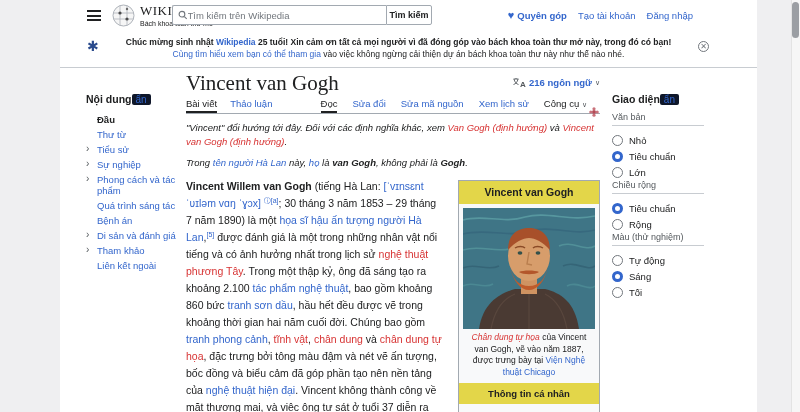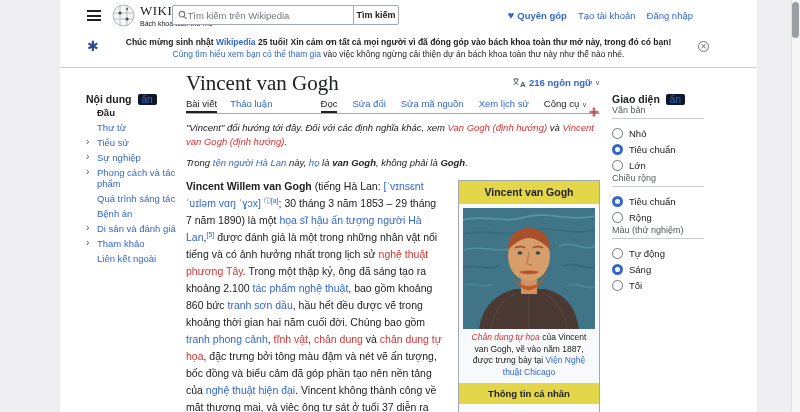--- a/index.html
+++ b/index.html
@@ -8,42 +8,42 @@
   .page { position:absolute; left:60px; top:0; width:697px; height:412px; background:#fff; }
 
   
   .hdr { position:absolute; left:0; top:0; width:100%; height:31px; }
   .burger { position:absolute; left:27px; top:10px; width:14px; height:11px; cursor:pointer; }
   .burger i { display:block; height:2px; background:#202122; margin-bottom:2.5px; }
   .logo { position:absolute; left:52px; top:3px; display:flex; align-items:center; cursor:pointer; }
   .logo-words { margin-left:5px; }
   .logo-title { font-family:"Liberation Serif","DejaVu Serif",serif; font-size:13px; letter-spacing:.5px; color:#202122; }
   .logo-tag { font-size:7px; color:#202122; margin-top:1px; }
-  .search { position:absolute; left:112px; top:5px; width:227px; height:20px; display:flex; }
+  .search { position:absolute; left:112px; top:5px; width:260px; height:20px; display:flex; }
   .search-box { flex:1; display:flex; align-items:center; border:1px solid #a2a9b1; border-right:none; border-radius:2px 0 0 2px; background:#fff; padding:0 5px; }
   .search-box input { border:none; outline:none; width:100%; font-size:9.5px; color:#202122; font-family:inherit; }
   .search-box input::placeholder { color:#72777d; }
   .search-btn { width:46px; border:1px solid #a2a9b1; border-radius:0 2px 2px 0; background:#fff; font-size:9px; font-weight:bold; color:#202122; cursor:pointer; font-family:inherit; }
   .hdr-right { position:absolute; right:64px; top:9px; display:flex; align-items:center; gap:11px; font-size:9.5px; white-space:nowrap; }
   .hdr-right a { color:#3366cc; text-decoration:none; cursor:pointer; }
   .donate { font-weight:600; display:flex; align-items:center; gap:3px; }
   .heart { color:#36c; font-size:11px; }
 
   
   .banner { position:absolute; left:0; top:31px; width:100%; height:37px; border-bottom:1px solid #c8ccd1; background:#fff; }
   .banner-icon { position:absolute; left:27px; top:7px; color:#2a4b8d; font-size:14px; font-weight:bold; }
   .banner-text { position:absolute; left:60px; right:80px; top:6px; text-align:center; font-size:8.5px; line-height:11.5px; }
   .banner-l1 { font-weight:bold; }
   .banner-l1 a { color:#3366cc; text-decoration:none; cursor:pointer; }
   .banner-l2 a { color:#3366cc; text-decoration:none; font-weight:normal; cursor:pointer; }
   .banner-close { position:absolute; right:48px; top:10px; width:11px; height:11px; border:1px solid #72777d; border-radius:50%; color:#72777d; font-size:8px; line-height:9px; text-align:center; cursor:pointer; }
 
   
   .toc { position:absolute; left:26px; top:93px; width:102px; font-size:9.5px; }
-  .panel-head { display:flex; align-items:flex-end; gap:6px; }
+  .panel-head { display:flex; align-items:flex-end; margin-bottom:7px; }
   .panel-title { font-weight:bold; font-size:10.5px; }
   .chip { font-size:10px; color:#3366cc; background:#0f172a; border-radius:2px; padding:0 4px; cursor:pointer; }
   .toc-item { position:relative; padding:2px 0 2px 11px; color:#3366cc; cursor:pointer; line-height:11px; }
   .toc-item .arr { position:absolute; left:0; top:1px; color:#54595d; font-size:10px; }
   .toc-item.active { color:#202122; font-weight:bold; }
 
   
   .content { position:absolute; left:126px; top:71px; width:414px; }
   .titlebar { position:relative; height:24px; }
   h1.title { font-family:"Liberation Serif","DejaVu Serif",serif; font-weight:normal; font-size:21px; line-height:24px; }

